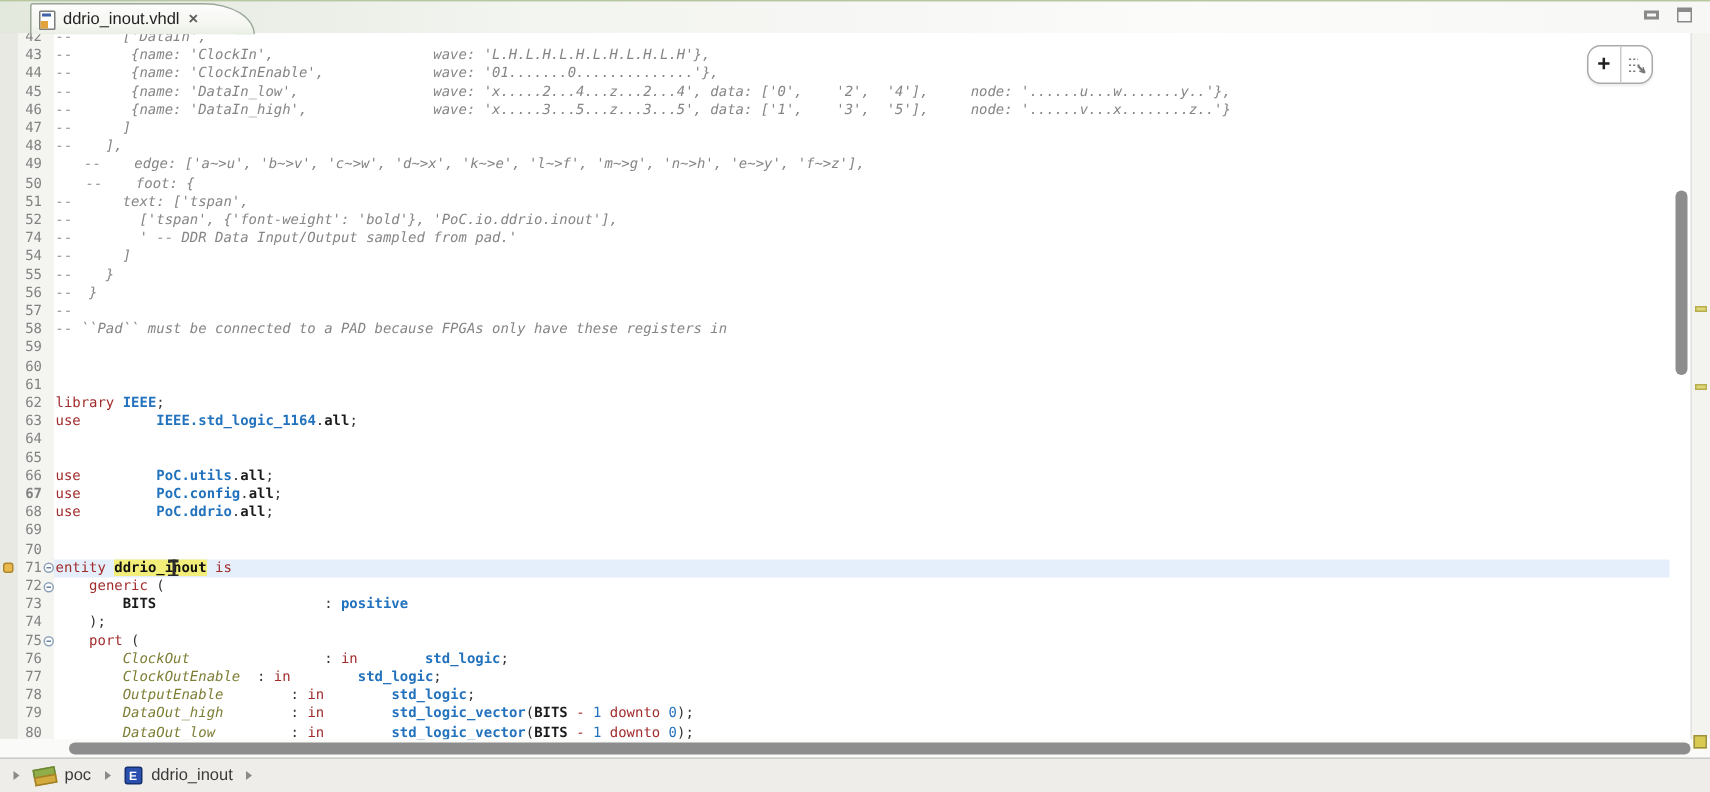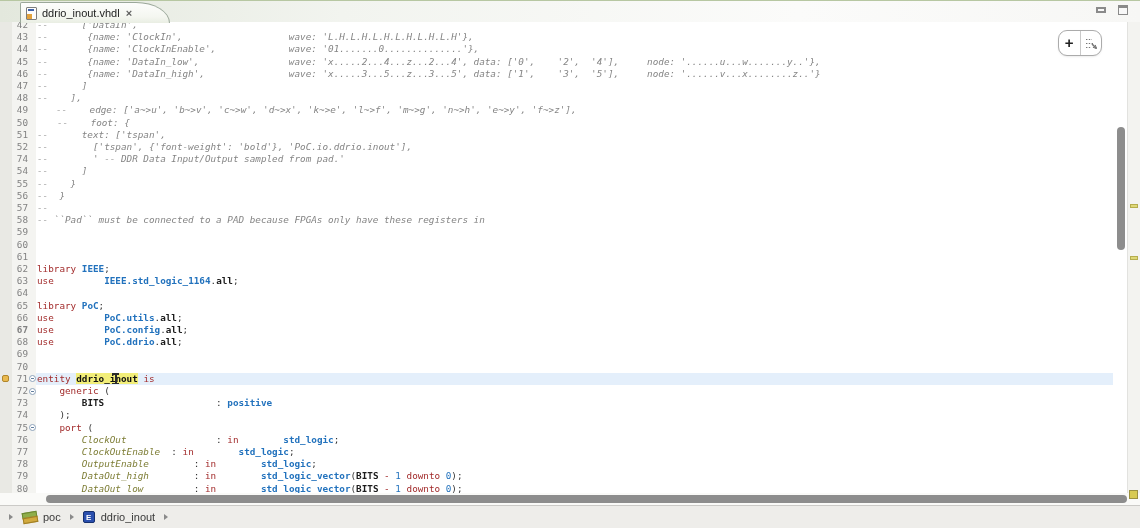--- a/index.html
+++ b/index.html
@@ -166,21 +166,20 @@
         <div class="code-line" style="top: 143.4px;"><span class="tok-c">--      ]</span></div>
         <div class="code-line" style="top: 155.6px;"><span class="tok-c">--    }</span></div>
         <div class="code-line" style="top: 167.8px;"><span class="tok-c">--  }</span></div>
         <div class="code-line" style="top: 180px;"><span class="tok-c">--</span></div>
         <div class="code-line" style="top: 192.2px;"><span class="tok-c">-- ``Pad`` must be connected to a PAD because FPGAs only have these registers in</span></div>
         <div class="code-line" style="top: 216.6px;"></div>
         <div class="code-line" style="top: 228.8px;"></div>
         <div class="code-line" style="top: 241px;"><span class="tok-k">library</span><span class="tok-p"> </span><span class="tok-t">IEEE</span><span class="tok-p">;</span></div>
         <div class="code-line" style="top: 253.2px;"><span class="tok-k">use</span><span class="tok-p">         </span><span class="tok-t">IEEE.std_logic_1164</span><span class="tok-p">.</span><span class="tok-b">all</span><span class="tok-p">;</span></div>
         <div class="code-line" style="top: 265.4px;"></div>
-        <div class="code-line" style="top: 277.6px;"><span class="tok-k">library</span><span class="tok-p"> </span><span class="tok-t">PoC</span><span class="tok-p">;</span></div>
         <div class="code-line" style="top: 289.8px;"><span class="tok-k">use</span><span class="tok-p">         </span><span class="tok-t">PoC.utils</span><span class="tok-p">.</span><span class="tok-b">all</span><span class="tok-p">;</span></div>
         <div class="code-line" style="top: 302px;"><span class="tok-k">use</span><span class="tok-p">         </span><span class="tok-t">PoC.config</span><span class="tok-p">.</span><span class="tok-b">all</span><span class="tok-p">;</span></div>
         <div class="code-line" style="top: 314.2px;"><span class="tok-k">use</span><span class="tok-p">         </span><span class="tok-t">PoC.ddrio</span><span class="tok-p">.</span><span class="tok-b">all</span><span class="tok-p">;</span></div>
         <div class="code-line" style="top: 326.4px;"></div>
         <div class="code-line" style="top: 338.6px;"></div>
         <div class="code-line current" style="top: 350.8px;"><span class="tok-k">entity</span><span class="tok-p"> </span><span class="tok-h">ddrio_inout</span><span class="tok-p"> </span><span class="tok-k">is</span></div>
         <div class="code-line" style="top: 363px;"><span class="tok-p">    </span><span class="tok-k">generic</span><span class="tok-p"> (</span></div>
         <div class="code-line" style="top: 375.2px;"><span class="tok-p">        </span><span class="tok-b">BITS</span><span class="tok-p">                    : </span><span class="tok-t">positive</span></div>
         <div class="code-line" style="top: 387.4px;"><span class="tok-p">    );</span></div>
         <div class="code-line" style="top: 399.6px;"><span class="tok-p">    </span><span class="tok-k">port</span><span class="tok-p"> (</span></div>

